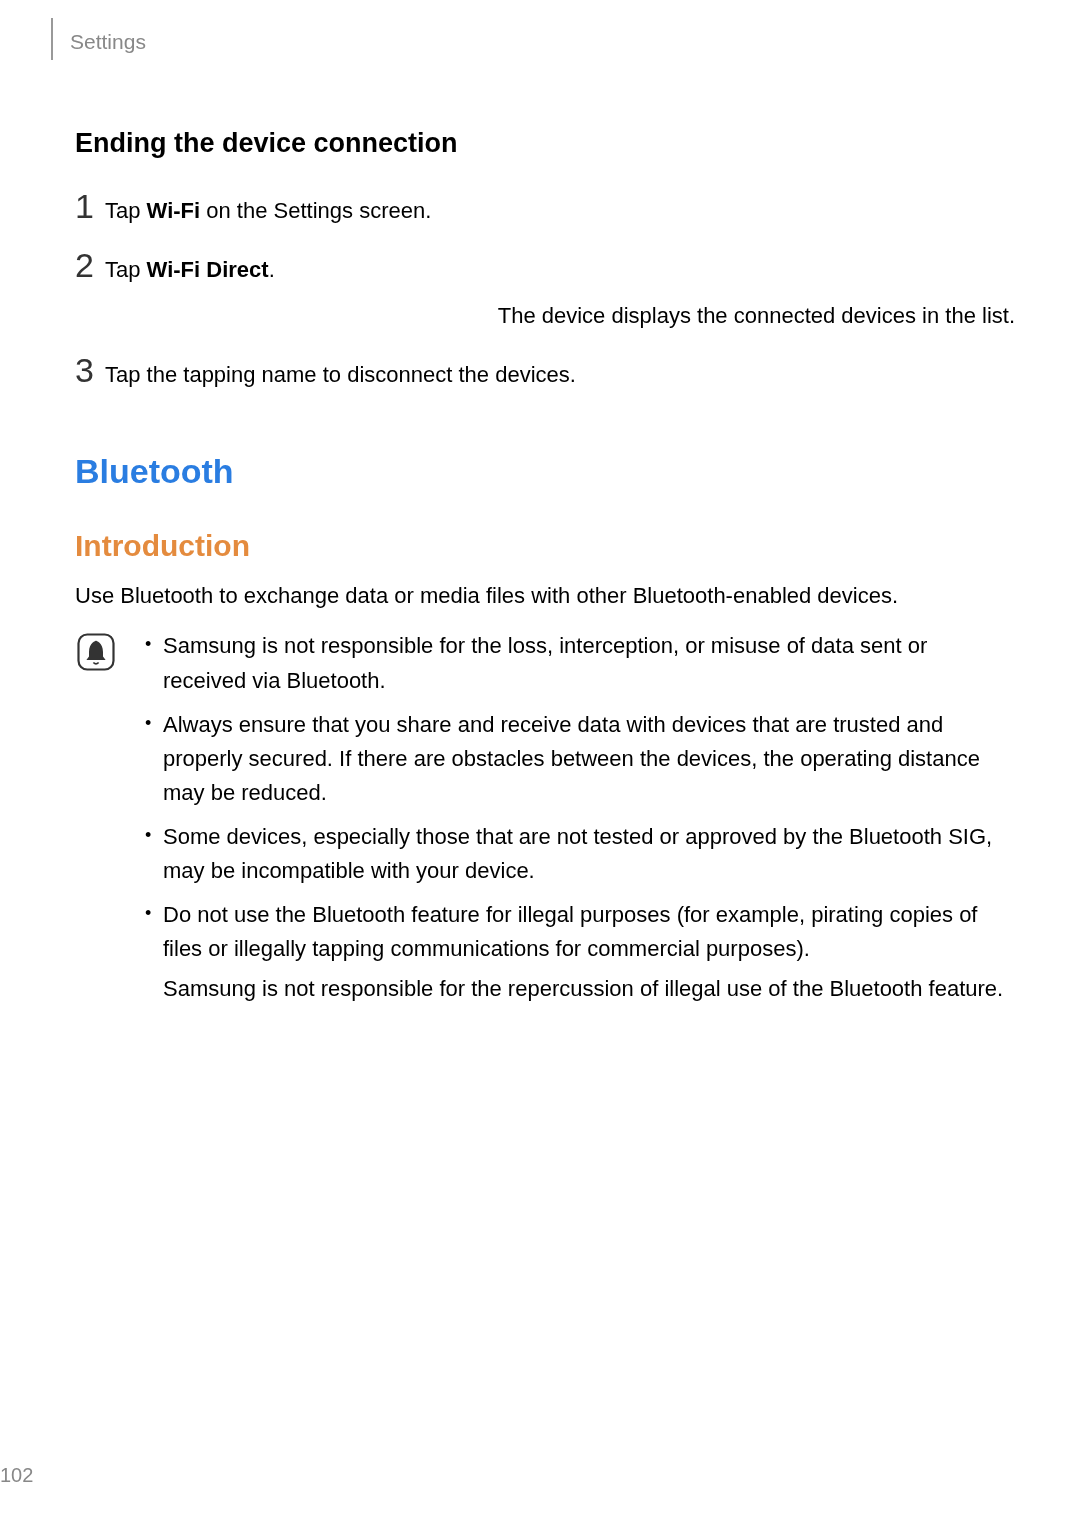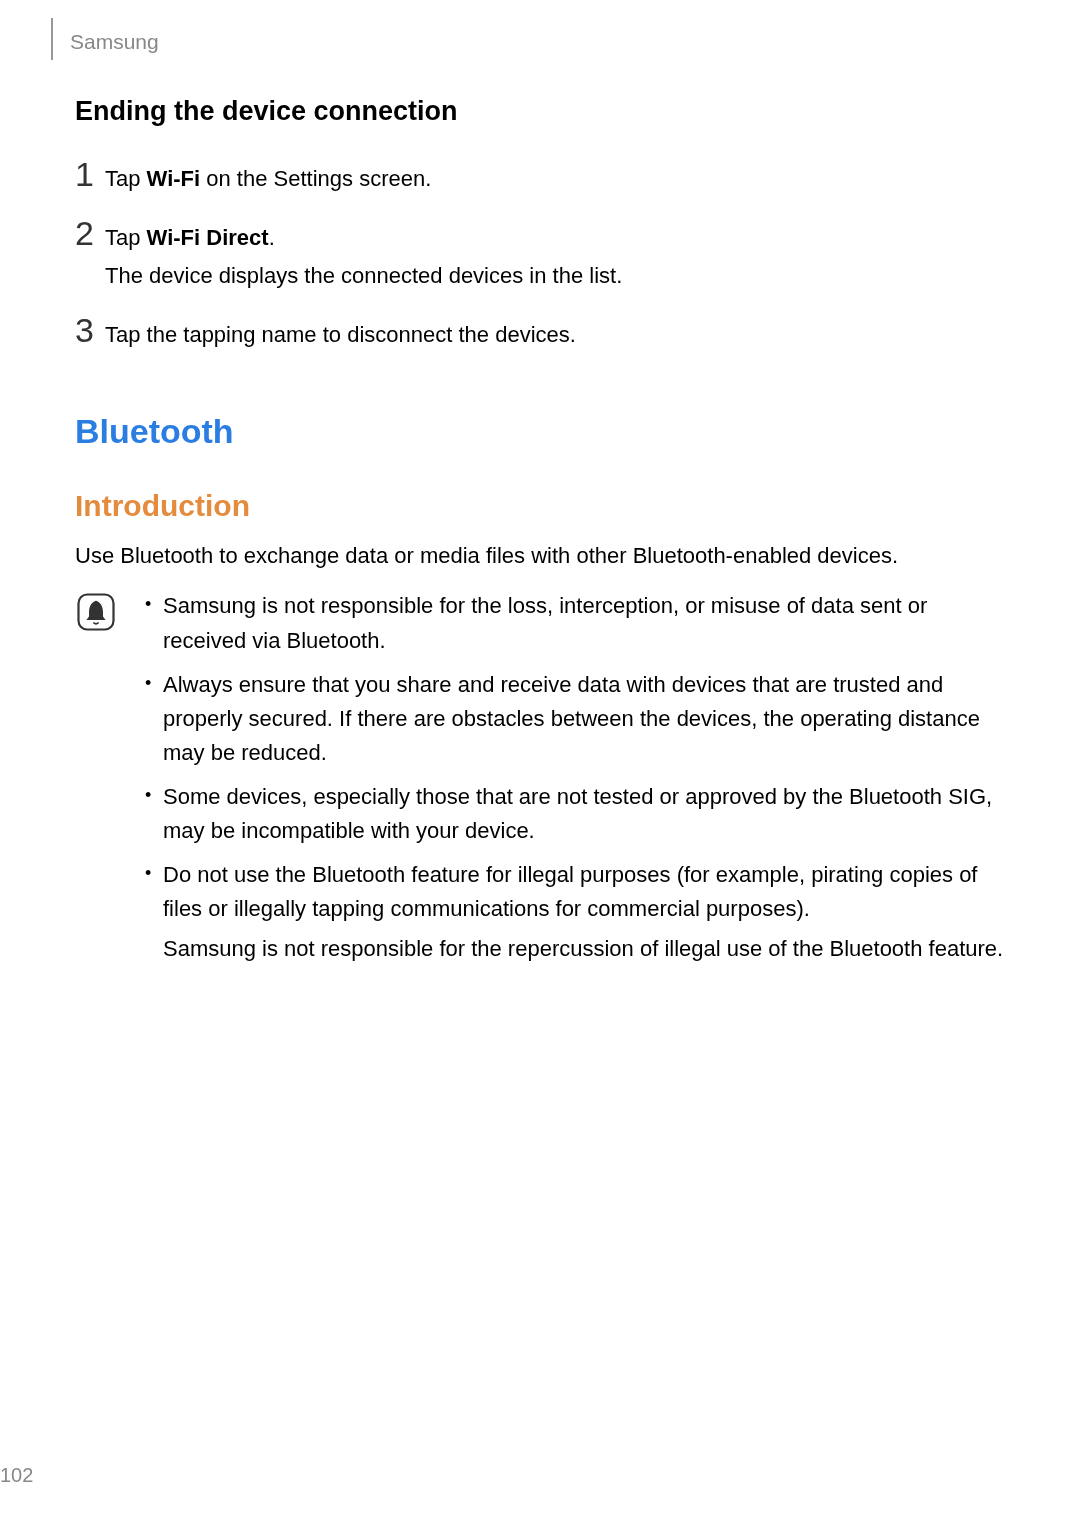--- a/index.html
+++ b/index.html
@@ -27,21 +27,21 @@
       position: absolute;
       left: 70px;
       top: 30px;
       font-size: 21px;
       color: #888;
       font-weight: 400;
     }
     .content {
       position: absolute;
       left: 75px;
-      top: 84px;
+      top: 116px;
       width: 940px;
     }
     .subsection-heading {
       font-size: 27px;
       font-weight: 700;
       color: #000;
       margin-top: 12px;
       margin-bottom: 30px;
     }
     .step {
@@ -60,21 +60,22 @@
     .step-body {
       flex: 1;
       font-size: 22px;
       line-height: 1.55;
       padding-top: 2px;
     }
     .step-body .bold {
       font-weight: 700;
     }
     .step-desc {
-      margin-top: 4px;
+      margin-top: 12px;
+      text-align: right;
     }
     .h1 {
       font-size: 34px;
       font-weight: 700;
       color: #2a7de1;
       margin-top: 60px;
       margin-bottom: 38px;
     }
     .h2 {
       font-size: 30px;
@@ -133,21 +134,21 @@
       right: 0;
       text-align: left;
       font-size: 20px;
       color: #888;
     }
   </style>
 </head>
 <body>
 
 <div class="header-rule"></div>
-<div class="breadcrumb">Samsung</div>
+<div class="breadcrumb">Settings</div>
 
 <div class="content">
 
   <div class="subsection-heading">Ending the device connection</div>
 
   <div class="step">
     <div class="step-number">1</div>
     <div class="step-body">
       <span>Tap </span><span class="bold">Wi-Fi</span><span> on the Settings screen.</span>
     </div>

